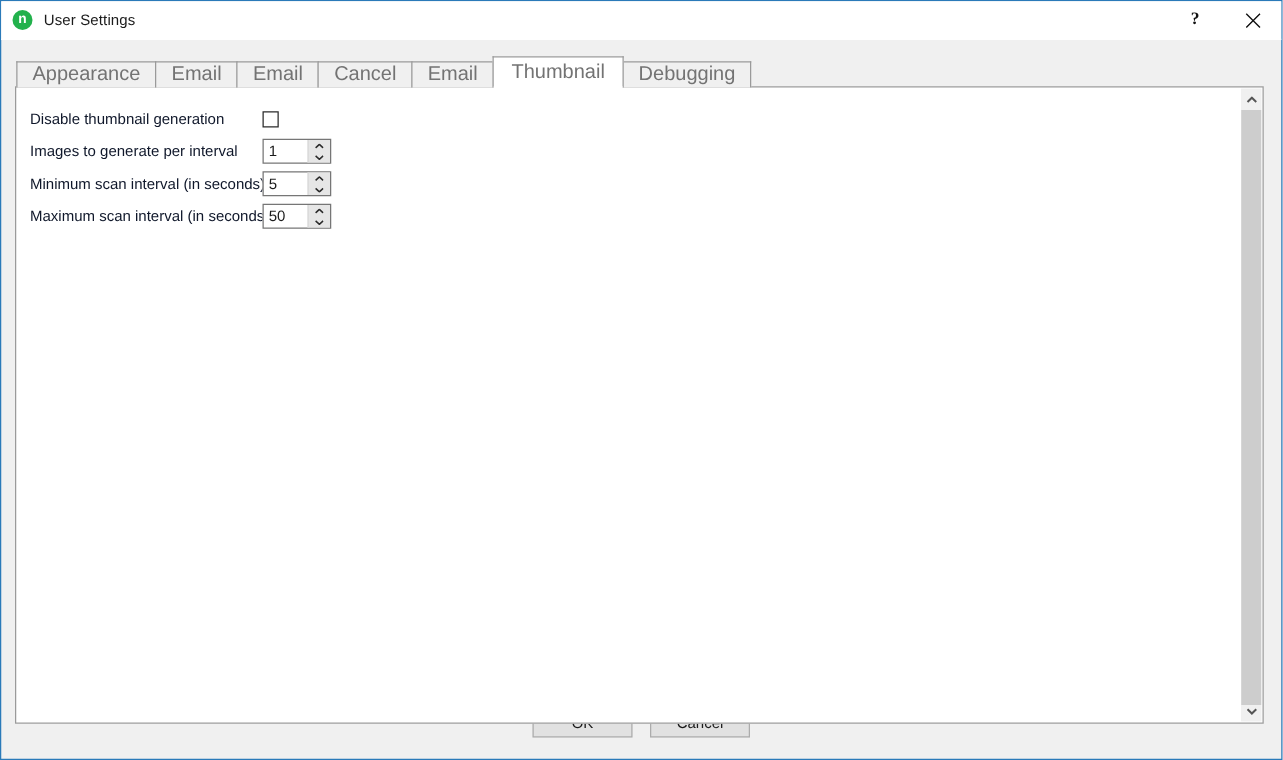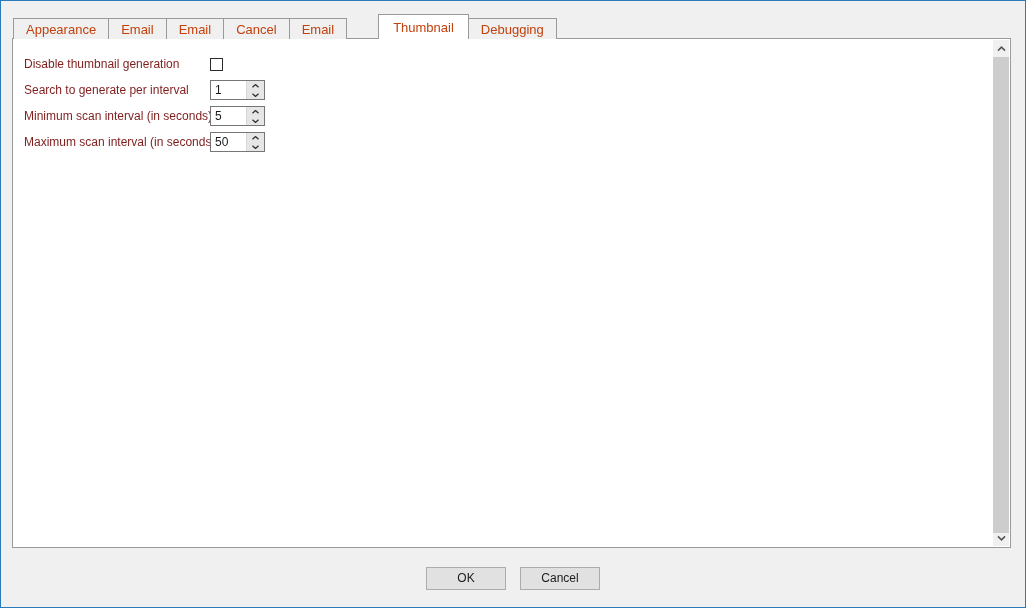--- a/index.html
+++ b/index.html
@@ -144,33 +144,32 @@
     height: 21px;
     box-sizing: border-box;
     border: 1px solid #9a9a9a;
     border-bottom: none;
     background: #f0f0f0;
     display: flex;
     align-items: center;
     justify-content: center;
     padding: 0 12px;
     margin-right: -1px;
-    font-size: 13px;
-    color: #c2410c;
+    font-size: 16px;
+    color: #737373;
     cursor: default;
     z-index: 1;
   }
   .tab.active {
     height: 25px;
     background: #ffffff;
     border-color: #9a9a9a;
     z-index: 4;
     margin-top: -4px;
     padding: 0 14px;
-    margin-left: 32px;
   }
   .tab.active::after {
     content: "";
     position: absolute;
     left: 0;
     right: 0;
     bottom: -1px;
     height: 2px;
     background: #ffffff;
   }
@@ -193,21 +192,21 @@
     top: 12px;
   }
   .form-row {
     display: flex;
     align-items: center;
     height: 26px;
     margin-bottom: 0;
   }
   .form-label {
     font-size: 12px;
-    color: #7f1d1d;
+    color: #0f172a;
     white-space: nowrap;
     line-height: 14px;
     padding-right: 8px;
   }
   .row-check   .form-label { width: 178px; }
   .row-images  .form-label { width: 178px; }
   .row-min     .form-label { width: 178px; }
   .row-max     .form-label { width: 178px; }
 
   .checkbox {
@@ -318,20 +317,34 @@
     padding: 0;
     line-height: 21px;
     text-align: center;
   }
 </style>
 </head>
 <body>
 
 <div class="window">
 
+  <div class="titlebar">
+    <div class="app-icon"></div>
+    <div class="title-text">User Settings</div>
+    <div class="win-buttons">
+      <button class="win-btn">
+        <span class="help-glyph">?</span>
+      </button>
+      <button class="win-btn">
+        <svg width="13" height="13" viewBox="0 0 13 13">
+          <path d="M1 1 L12 12 M12 1 L1 12" stroke="#111" stroke-width="1.1" fill="none"></path>
+        </svg>
+      </button>
+    </div>
+  </div>
 
   <div class="client">
 
     <div class="watermark"><span>SOFTPEDIA</span><span class="wm-reg">®</span></div>
 
     <div class="tabpanel">
 
       <div class="tabstrip">
         <div class="tab">
             <span>Appearance</span>
@@ -359,21 +372,21 @@
       <div class="tabcontent">
 
         <div class="form">
 
           <div class="form-row row-check">
             <div class="form-label">Disable thumbnail generation</div>
             <div class="checkbox"></div>
           </div>
 
           <div class="form-row row-images">
-            <div class="form-label">Search to generate per interval</div>
+            <div class="form-label">Images to generate per interval</div>
             <div class="spinner">
               <span class="sp-value">1</span>
               <span class="sp-buttons">
                 <span class="sp-btn">
                   <svg width="7" height="4" viewBox="0 0 7 4">
                       <path d="M0.5 3.3 L3.5 0.5 L6.5 3.3" stroke="#2b2b2b" stroke-width="1.2" fill="none"></path>
                     </svg>
                 </span>
                 <span class="sp-btn">
                   <svg width="7" height="4" viewBox="0 0 7 4">

